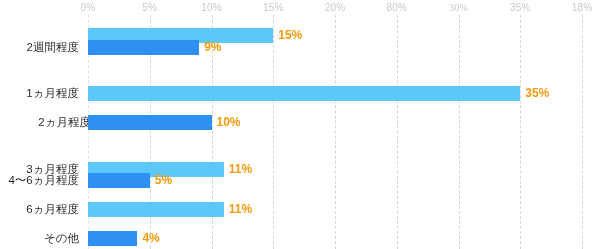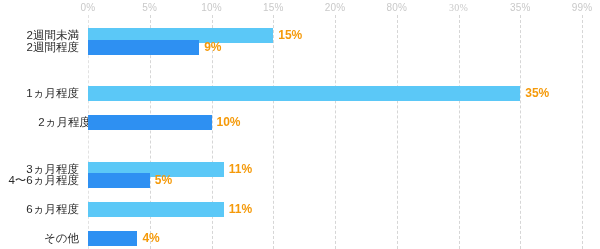--- a/index.html
+++ b/index.html
@@ -120,38 +120,37 @@
 
   <div id="axis-top">
       <div class="tick-label" style="left: 88px;">0%</div>
       <div class="tick-label" style="left: 149.75px;">5%</div>
       <div class="tick-label" style="left: 211.5px;">10%</div>
       <div class="tick-label" style="left: 273.25px;">15%</div>
       <div class="tick-label" style="left: 335px;">20%</div>
       <div class="tick-label" style="left: 396.75px;">80%</div>
       <div class="tick-label" style="left: 458.5px; font-family: Liberation Serif, serif;">30%</div>
       <div class="tick-label" style="left: 520.25px;">35%</div>
-      <div class="tick-label" style="left: 582px;">99%</div>
+      <div class="tick-label" style="left: 582px;">18%</div>
     </div>
 
   <div id="plot-area">
     <div id="gridlines">
         <div class="gridline axis-zero" style="left: 88px;"></div>
         <div class="gridline" style="left: 149.75px;"></div>
         <div class="gridline" style="left: 211.5px;"></div>
         <div class="gridline" style="left: 273.25px;"></div>
         <div class="gridline" style="left: 335px;"></div>
         <div class="gridline" style="left: 396.75px;"></div>
         <div class="gridline" style="left: 458.5px;"></div>
         <div class="gridline" style="left: 520.25px;"></div>
         <div class="gridline" style="left: 582px;"></div>
       </div>
     <div id="rows">
         <div class="bar-row" style="top: 6px;">
-          <div class="row-label">2週間未満</div>
           <div class="bar tone-light" style="left: 88px; width: 185.25px;"></div>
           <div class="bar-value" style="left: 278.25px;">15%</div>
         </div>
         <div class="bar-row" style="top: 18px;">
           <div class="row-label">2週間程度</div>
           <div class="bar tone-dark" style="left: 88px; width: 111.15px;"></div>
           <div class="bar-value" style="left: 204.15px;">9%</div>
         </div>
         <div class="bar-row" style="top: 64px;">
           <div class="row-label">1ヵ月程度</div>

